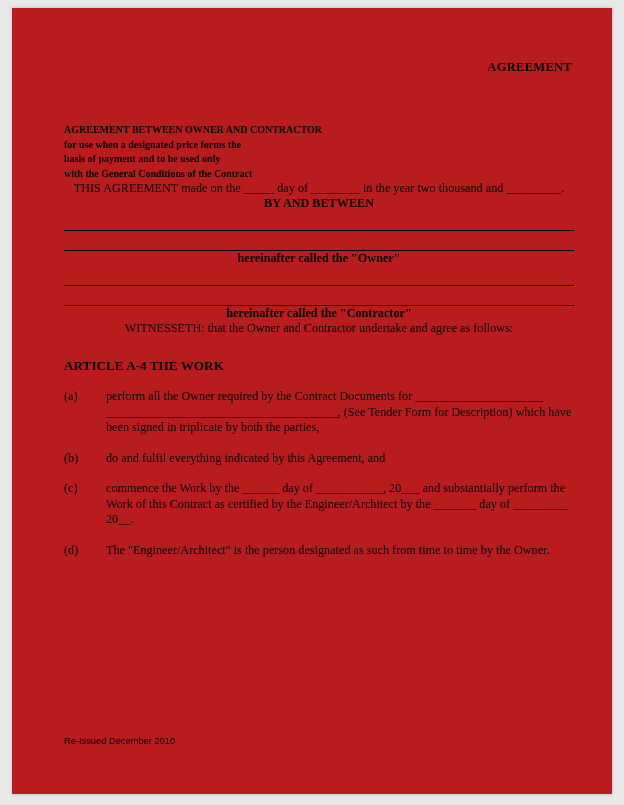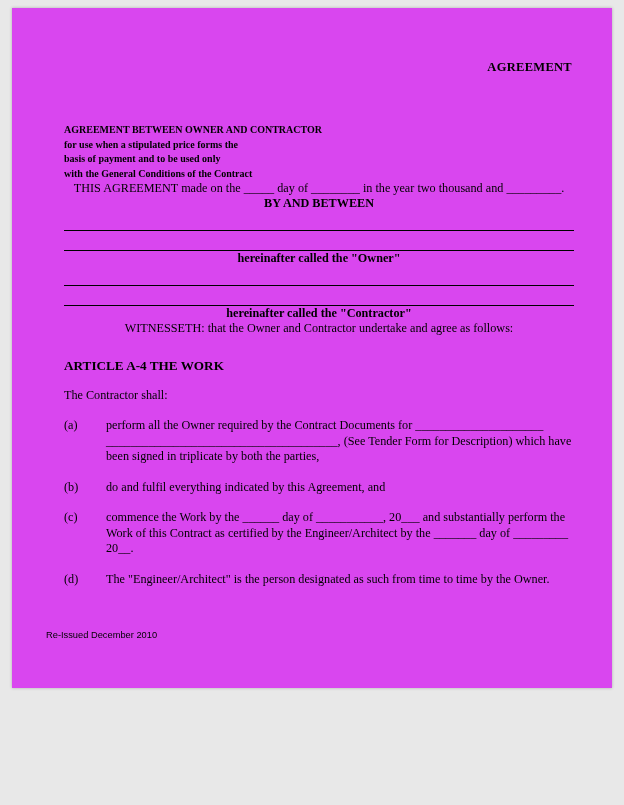--- a/index.html
+++ b/index.html
@@ -11,22 +11,22 @@
     height: 805px;
     background: #e8e8e8;
     font-family: "Liberation Serif", serif;
     overflow: hidden;
   }
   .page {
     position: absolute;
     left: 12px;
     top: 8px;
     width: 600px;
-    height: 680px;
-    background: #d946ef;
+    height: 786px;
+    background: #b91c1c;
     box-shadow: 0 0 3px rgba(0,0,0,0.25);
     box-sizing: border-box;
   }
   .doc-body {
     position: absolute;
     left: 52px;
     top: 40px;
     right: 38px;
     bottom: 20px;
   }
@@ -75,42 +75,42 @@
   }
   .item .marker {
     width: 42px;
     flex: 0 0 42px;
   }
   .item .text {
     flex: 1 1 auto;
   }
   .footer {
     position: absolute;
-    left: 34px;
+    left: 52px;
     bottom: 48px;
     font-size: 9.3px;
     font-family: "Liberation Sans", sans-serif;
     color: #000;
     display: flex;
     gap: 26px;
   }
 </style>
 </head>
 <body>
 
 <div class="page">
   <div class="doc-body">
 
     <div class="header-title">AGREEMENT</div>
 
     <div class="block-gap-1"></div>
 
     <div class="intro-block">
       <div>AGREEMENT BETWEEN OWNER AND CONTRACTOR</div>
-      <div>for use when a stipulated price forms the</div>
+      <div>for use when a designated price forms the</div>
       <div>basis of payment and to be used only</div>
       <div>with the General Conditions of the Contract</div>
     </div>
 
     <div class="para">THIS AGREEMENT made on the _____ day of ________ in the year two thousand and _________.</div>
 
     <div class="para bold">BY AND BETWEEN</div>
 
     <div class="blank-line"></div>
     <div class="blank-line"></div>
@@ -120,21 +120,20 @@
 
     <div class="blank-line"></div>
     <div class="blank-line"></div>
 
     <div class="para bold">hereinafter called the "Contractor"</div>
 
     <div class="para">WITNESSETH:  that the Owner and Contractor undertake and agree as follows:</div>
 
     <div class="section-title">ARTICLE A-4 THE WORK</div>
 
-    <div class="lead-in">The Contractor shall:</div>
 
     <div class="list">
       <div class="item">
         <div class="marker">(a)</div>
         <div class="text">perform all the Owner required by the Contract Documents for _____________________ ______________________________________, (See Tender Form for Description) which have been signed in triplicate by both the parties,</div>
       </div>
       <div class="item">
         <div class="marker">(b)</div>
         <div class="text">do and fulfil everything indicated by this Agreement, and</div>
       </div>

